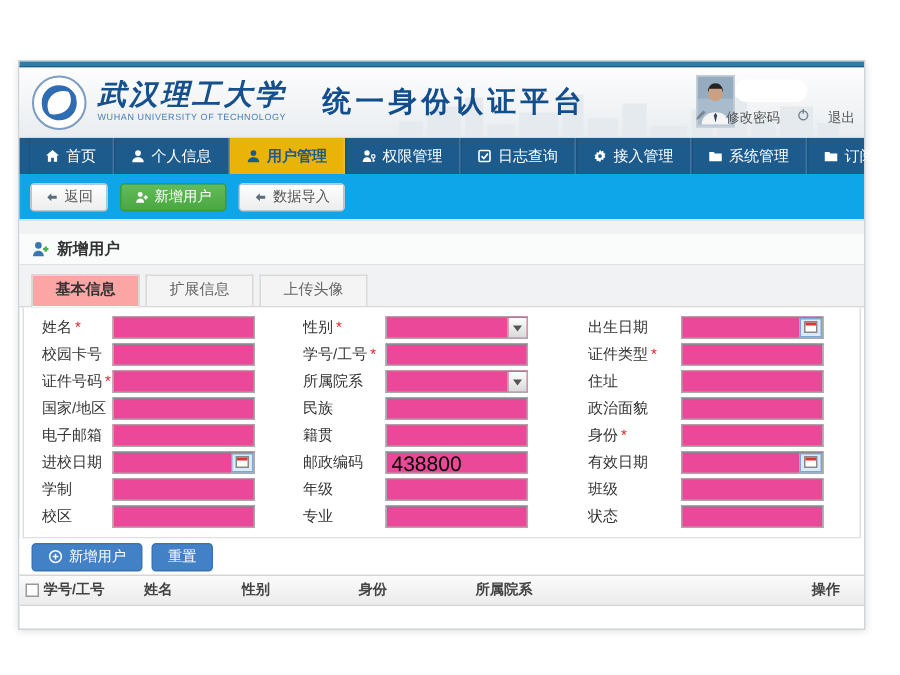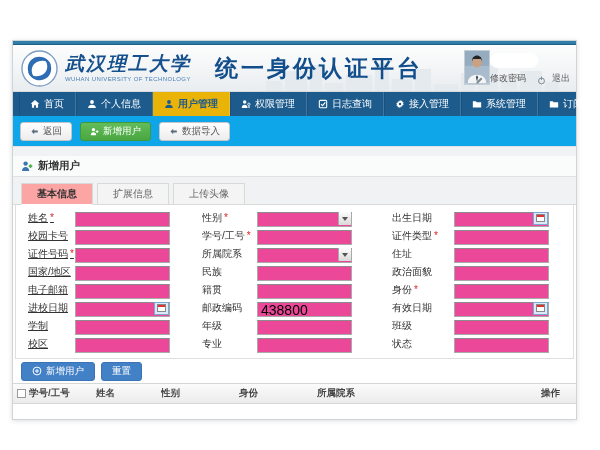--- a/index.html
+++ b/index.html
@@ -17,28 +17,28 @@
   header{height:47px;position:relative;background:linear-gradient(#fdfdfd,#e9edf0);
          border-bottom:1px solid #d8dcdf;display:flex;align-items:center;overflow:hidden;}
   .skyline{position:absolute;right:0;bottom:0;height:32px;width:310px;display:flex;
            align-items:flex-end;gap:3px;pointer-events:none;}
   .skyline span{display:block;background:#e4eaee;}
   .logo{width:37px;height:37px;margin:0 7px 0 8px;flex:none;}
   .uni{display:flex;flex-direction:column;justify-content:center;}
   .uni-cn{font-family:"DejaVu Serif","Liberation Serif",serif;font-weight:bold;font-style:italic;
           font-size:19px;color:#16508d;letter-spacing:2px;line-height:1;white-space:nowrap;}
   .uni-en{font-size:6px;color:#4a7fb5;letter-spacing:.4px;margin-top:3px;white-space:nowrap;}
-  .platform{font-size:23px;font-weight:bold;color:#124e8c;letter-spacing:3px;margin-left:24px;
+  .platform{font-size:19px;font-weight:bold;color:#124e8c;letter-spacing:3px;margin-left:24px;
             white-space:nowrap;z-index:1;}
   .cloud{position:absolute;right:38px;top:8px;width:48px;height:15px;background:#fff;border-radius:8px;}
   .avatar{position:absolute;right:86px;top:5px;width:26px;height:35px;border:1px solid #c6ced5;
           background:#b9c9d8;overflow:hidden;}
   .hlinks{position:absolute;right:6px;top:27px;display:flex;gap:11px;font-size:9px;color:#555;
           align-items:center;z-index:2;}
-  .hlink{display:flex;align-items:flex-end;gap:6px;cursor:pointer;}
+  .hlink{display:flex;align-items:flex-start;gap:12px;cursor:pointer;}
   .hlink svg{width:9px;height:9px;fill:#7a8894;}
 
   
   nav{height:24px;background:#1d5b8d;display:flex;padding-left:6px;}
   .ntab{display:flex;align-items:center;gap:4px;padding:0 11px;font-size:10px;color:#fff;
         border-right:1px solid rgba(255,255,255,.16);box-shadow:inset 1px 0 0 rgba(0,0,0,.10);
         cursor:pointer;white-space:nowrap;}
   .ntab.active{background:#eab308;color:#1d5b8d;font-weight:bold;box-shadow:none;}
   .nicon{display:flex;}
   .nicon svg{width:10px;height:10px;fill:currentColor;}
@@ -63,21 +63,21 @@
   .tabstrip{background:#f1f2f3;padding:6px 8px 0;display:flex;gap:4px;border-bottom:1px solid #d9d9d9;}
   .tab{height:21px;line-height:20px;padding:0 15px;font-size:10px;background:#f4f4f4;
        border:1px solid #d9d9d9;border-bottom:none;color:#666;margin-bottom:-1px;cursor:pointer;}
   .tab.active{background:#fca5a5;color:#333;font-weight:bold;height:22px;border-bottom:1px solid #fff;}
 
   
   .panel{background:#fff;margin:0 2px;border:solid #dfdfdf;border-width:0 1px 1px 1px;padding:4px 0 5px;}
   .frow{display:flex;align-items:center;height:18px;padding-left:12px;}
   .lb{font-size:10px;color:#333;white-space:nowrap;overflow:hidden;}
   .lb .star{color:#dd2222;margin-left:2px;}
-  .lb1{width:47px;text-decoration:underline;}
+  .lb1{width:47px;}
   .lb2{width:55px;margin-left:32px;}
   .lb3{width:62px;margin-left:40px;}
   .fld{width:95px;height:15px;position:relative;flex:none;}
   .txt{width:100%;height:100%;border:1px solid #a9a9a9;border-top-color:#8b8b8b;font-size:14px;
        padding:0 3px;background:#ec4899;font-family:inherit;}
   .dd{position:absolute;right:1px;top:1px;bottom:1px;width:13px;cursor:pointer;
       background:linear-gradient(#fdfdfd,#d9d9d9);border-left:1px solid #aaa;
       display:flex;align-items:center;justify-content:center;}
   .dd i{width:0;height:0;border:3px solid transparent;border-top:4px solid #555;margin-top:4px;}
   .cal{position:absolute;right:1px;top:1px;bottom:1px;width:15px;cursor:pointer;background:#dce9f6;

